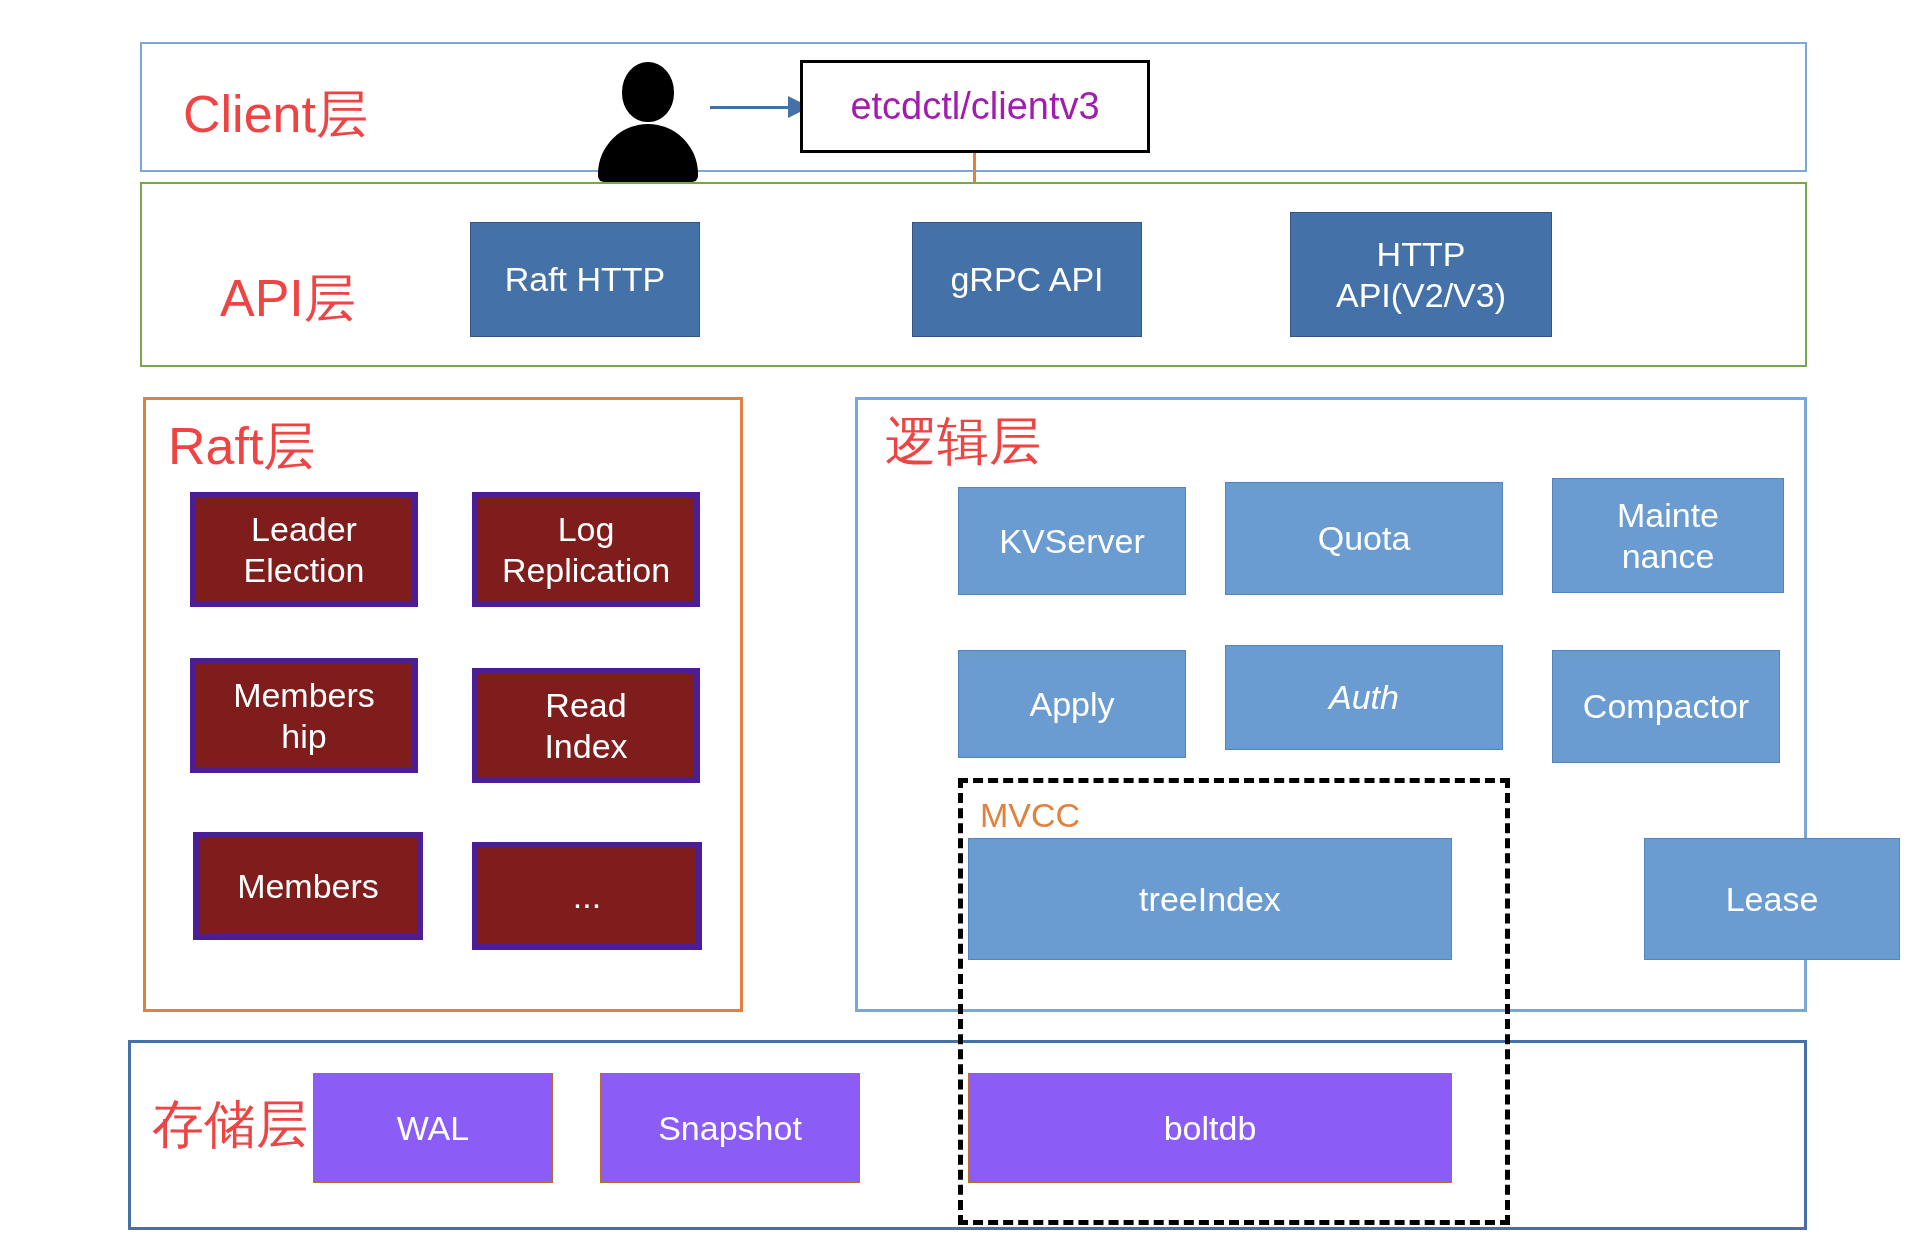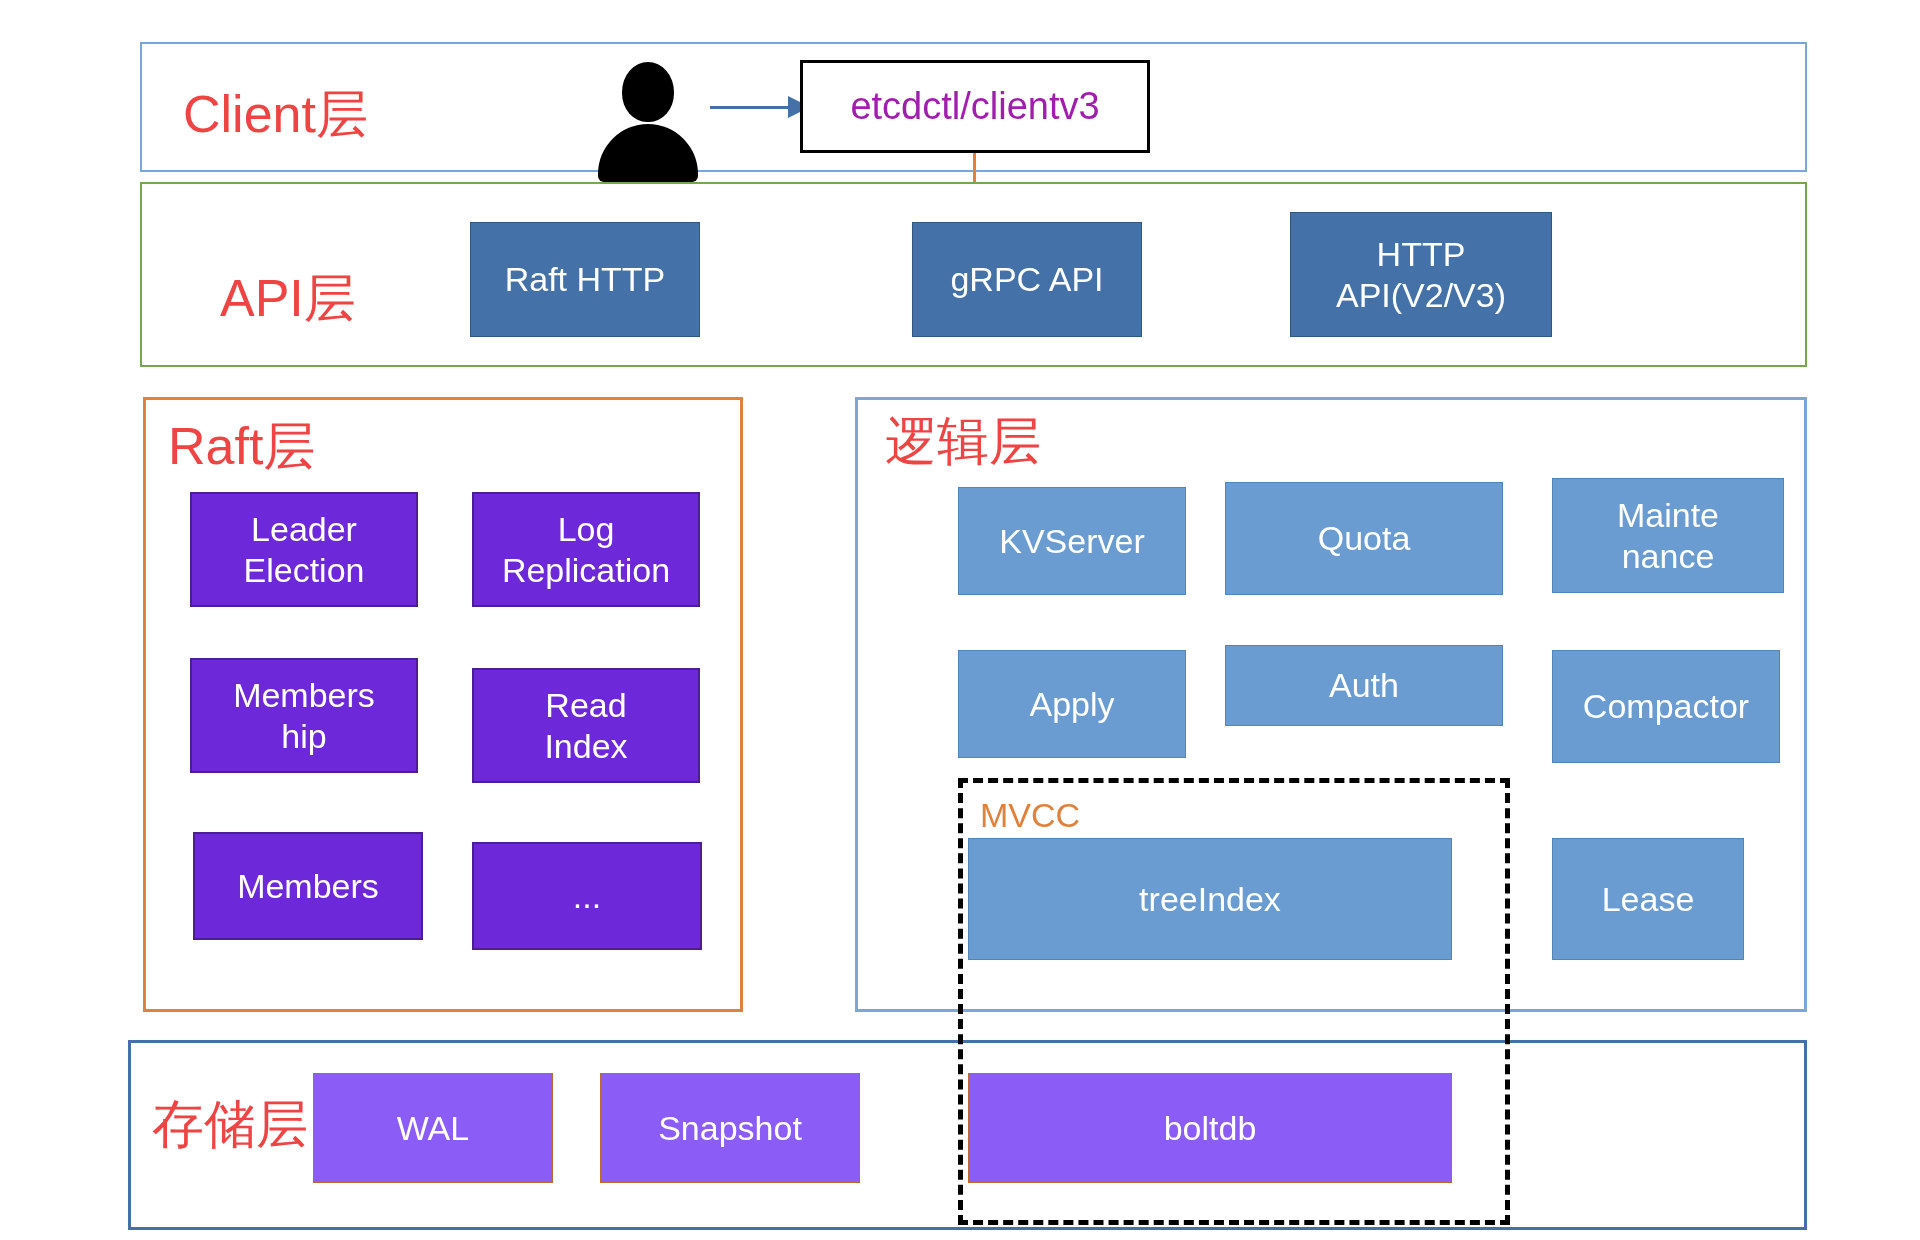--- a/index.html
+++ b/index.html
@@ -30,21 +30,21 @@
     align-items:center;
     justify-content:center;
     text-align:center;
     color:#ffffff;
     line-height:1.18;
     font-size:34px;
     white-space:pre-line;
     padding:2px 4px;
   }
   .node.blue-dark{background:#4472a8;border:1px solid #31567f;}
-  .node.green{background:#6d28d9;border:2px solid #4c1d95;}
+  .node.green{background:#7f1d1d;border:6px solid #4c1d95;}
   .node.blue-light{background:#6a9bd1;border:1px solid #5186bd;}
   .node.orange{background:#8b5cf6;border:1px solid #bd6a2b;}
   .node.plain{
     background:#ffffff;color:#a21caf;border:3px solid #000000;
     font-size:38px;
   }
 
   
   .person{position:absolute;}
   .person .head{
@@ -136,25 +136,25 @@
 
   <div class="layer" style="left:855px;top:397px;width:952px;height:615px;border:3px solid #7aa6d9;"></div>
   <div class="layer-title" style="left:885px;top:415px;">逻辑层</div>
 
   <div class="node blue-light" style="left:958px;top:487px;width:228px;height:108px;">KVServer</div>
   <div class="node blue-light" style="left:1225px;top:482px;width:278px;height:113px;">Quota</div>
   <div class="node blue-light" style="left:1552px;top:478px;width:232px;height:115px;">Mainte
 nance</div>
 
   <div class="node blue-light" style="left:958px;top:650px;width:228px;height:108px;">Apply</div>
-  <div class="node blue-light" style="left:1225px;top:645px;width:278px;height:81px;">Auth</div>
+  <div class="node blue-light" style="left:1225px;top:645px;width:278px;height:105px;font-style:italic;">Auth</div>
   <div class="node blue-light" style="left:1552px;top:650px;width:228px;height:113px;text-align:right;">Compactor</div>
 
   <div class="node blue-light" style="left:968px;top:838px;width:484px;height:122px;">treeIndex</div>
-  <div class="node blue-light" style="left:1552px;top:838px;width:192px;height:122px;">Lease</div>
+  <div class="node blue-light" style="left:1644px;top:838px;width:256px;height:122px;">Lease</div>
 
   <div class="layer" style="left:128px;top:1040px;width:1679px;height:190px;border:3px solid #4472a8;"></div>
   <div class="layer-title" style="left:152px;top:1098px;">存储层</div>
 
   <div class="node orange" style="left:313px;top:1073px;width:240px;height:110px;">WAL</div>
   <div class="node orange" style="left:600px;top:1073px;width:260px;height:110px;">Snapshot</div>
   <div class="node orange" style="left:968px;top:1073px;width:484px;height:110px;">boltdb</div>
 
   <div class="dashed-group" style="left:958px;top:778px;width:552px;height:447px;"></div>
   <div class="mvcc-label" style="left:980px;top:798px;">MVCC</div>

